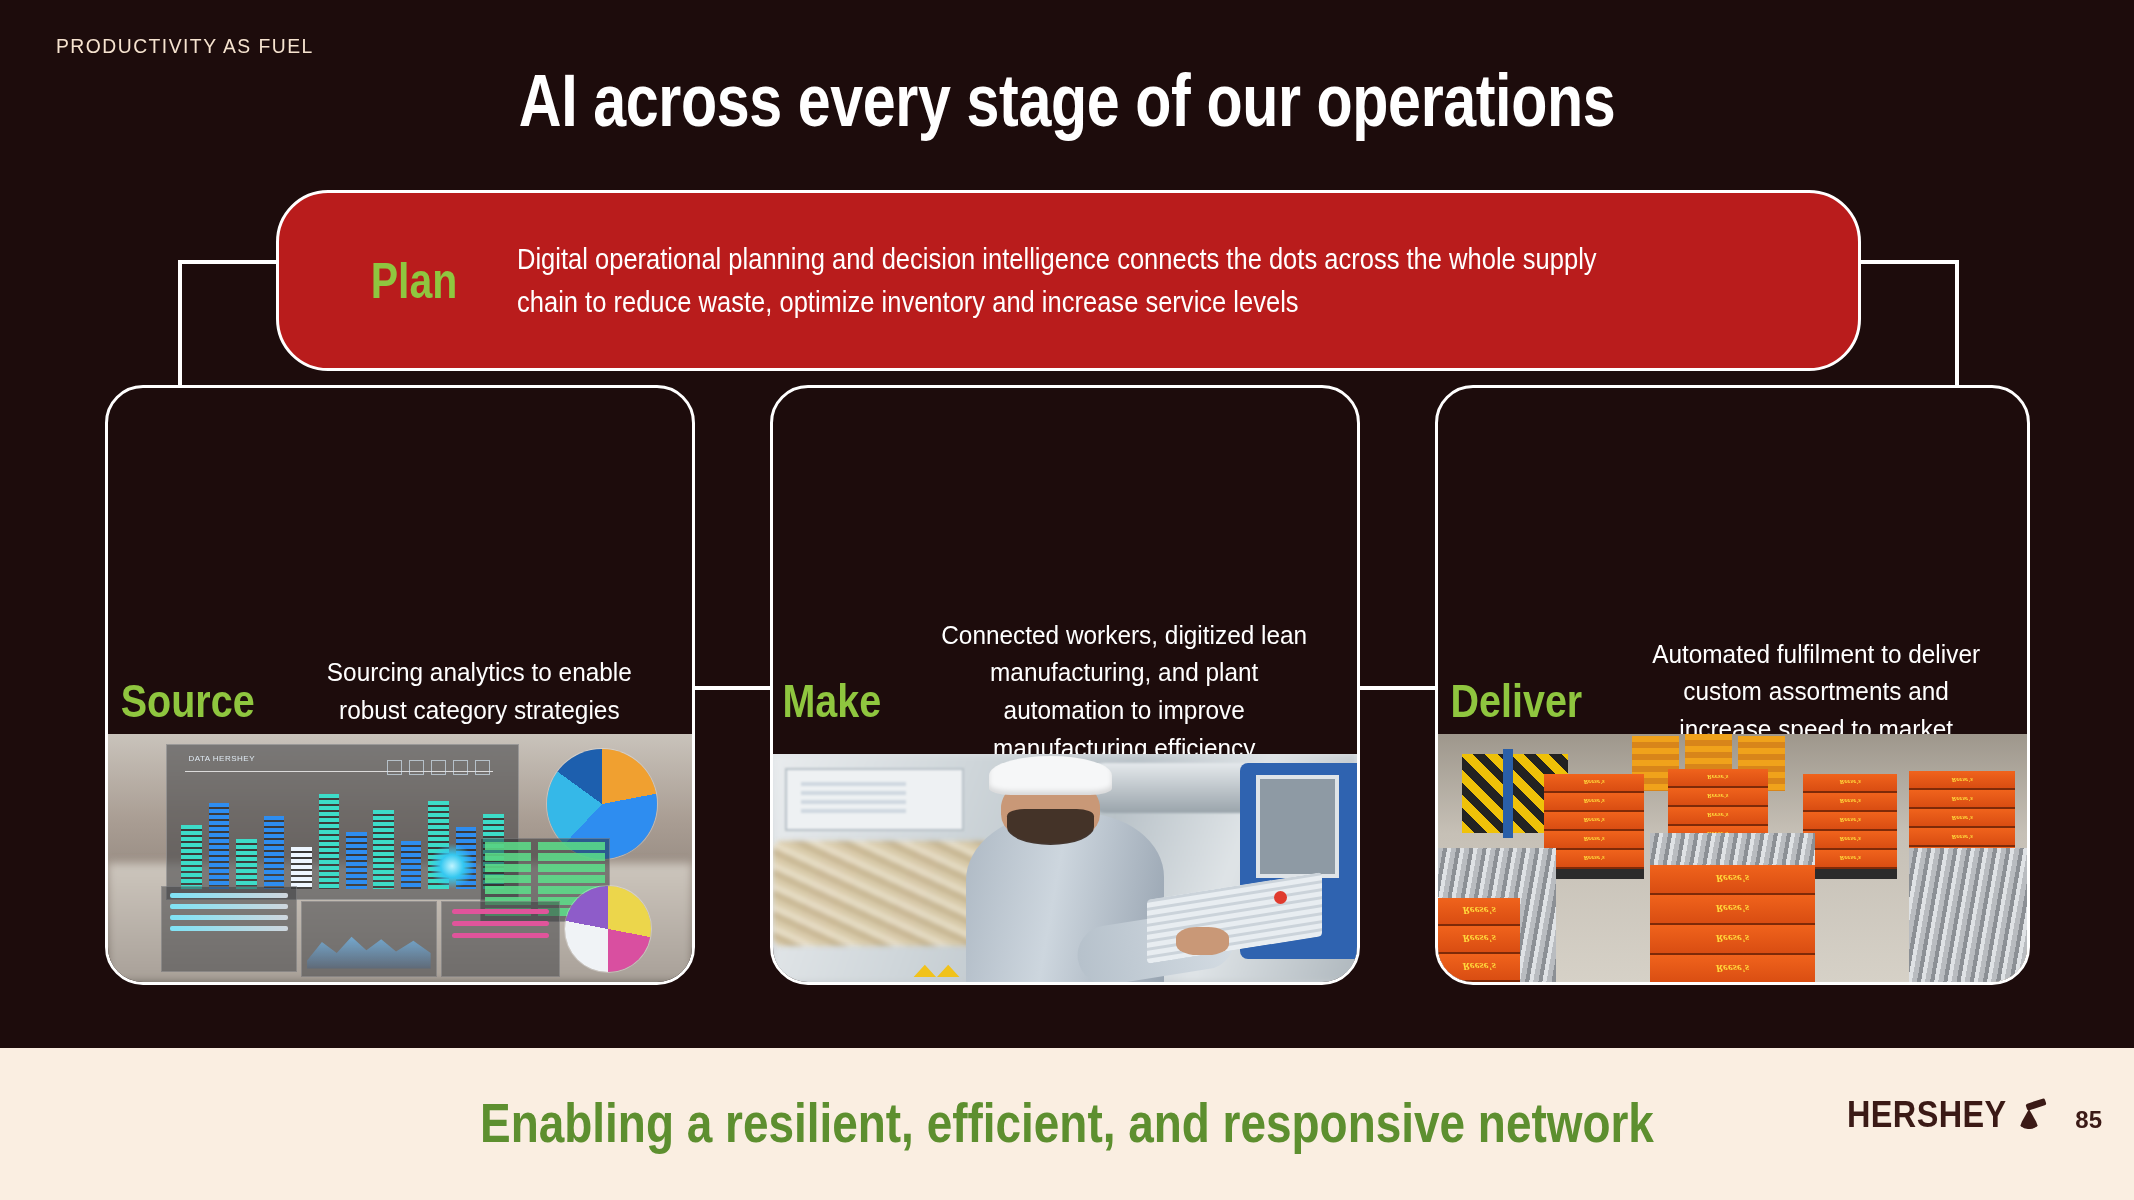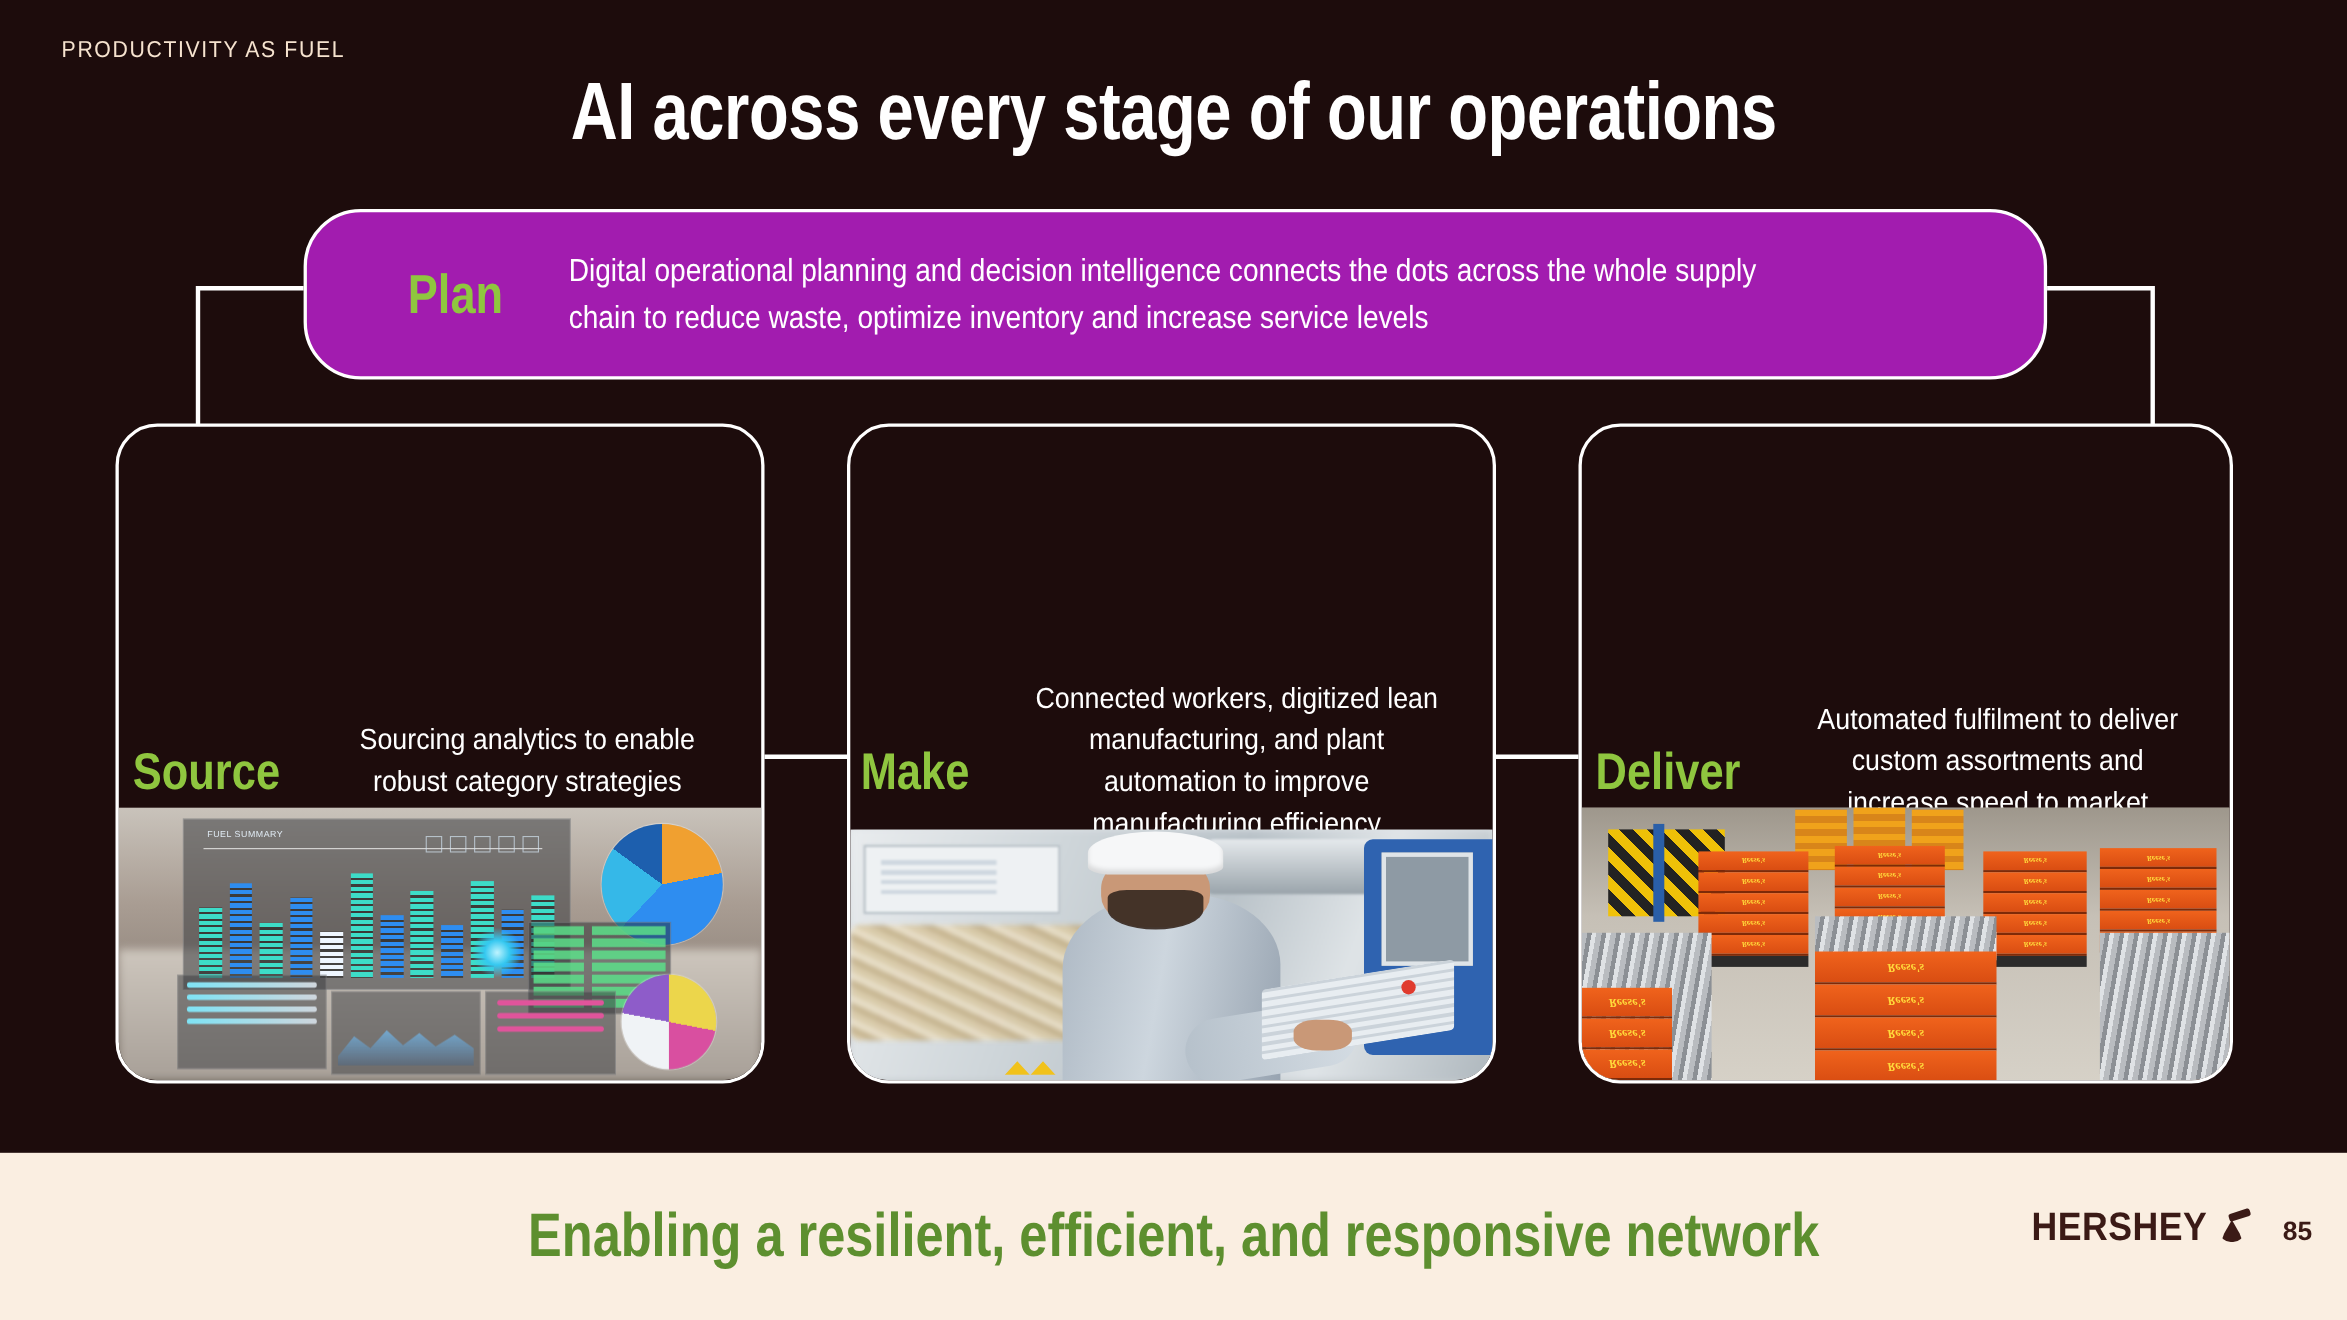--- a/index.html
+++ b/index.html
@@ -36,24 +36,24 @@
     line-height:1.05;
     white-space:nowrap;
   }
 
   
   .connectors{position:absolute;left:0;top:0;width:2134px;height:1200px;pointer-events:none;}
 
   
   .plan-box{
     position:absolute;
-    left:276px;top:190px;width:1585px;height:155px;
+    left:276px;top:190px;width:1585px;height:181px;
     border:3px solid #ffffff;
     border-radius:52px;
-    background:#a21caf;
+    background:#b91c1c;
     display:flex;align-items:center;
     box-sizing:border-box;
     z-index:3;
   }
   .plan-label{
     color:#8fc63f;
     font-size:50px;
     font-weight:700;
     transform:scaleX(.82);
     width:230px;
@@ -284,21 +284,21 @@
     <div class="plan-text">Digital operational planning and decision intelligence connects the dots across the whole supply chain to reduce waste, optimize inventory and increase service levels</div>
   </div>
 
   <div class="card" id="card-source">
     <div class="card-title">Source</div>
     <div class="card-desc">Sourcing analytics to enable robust category strategies</div>
     <div class="card-img">
       <div class="img-analytics">
         <div class="an-desk"></div>
         <div class="an-panel">
-          <div class="an-sum">FUEL SUMMARY</div>
+          <div class="an-sum">DATA HERSHEY</div>
           <div class="an-line"></div>
           <div class="an-icons">
               <i></i>
               <i></i>
               <i></i>
               <i></i>
               <i></i>
             </div>
           <div class="an-bars">
             <div class="an-bar" style="height:58%"></div>

